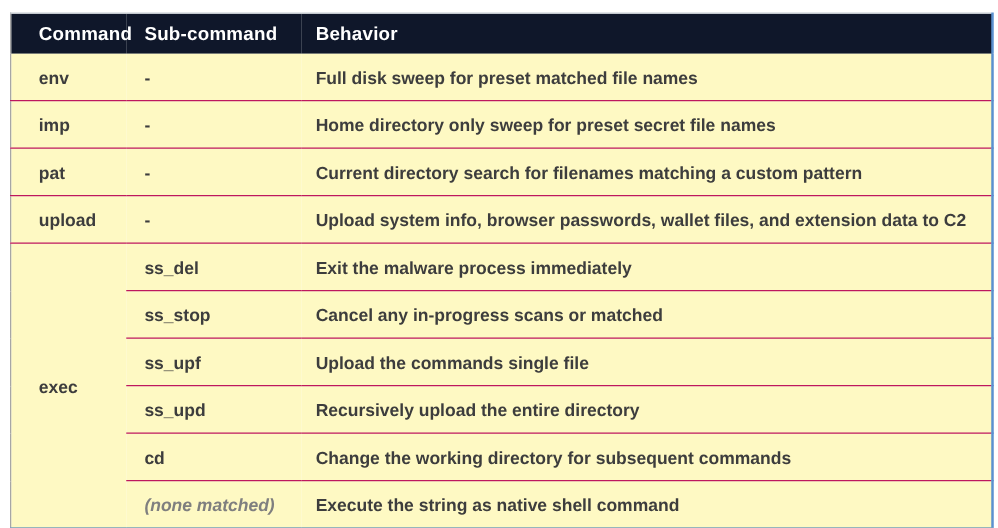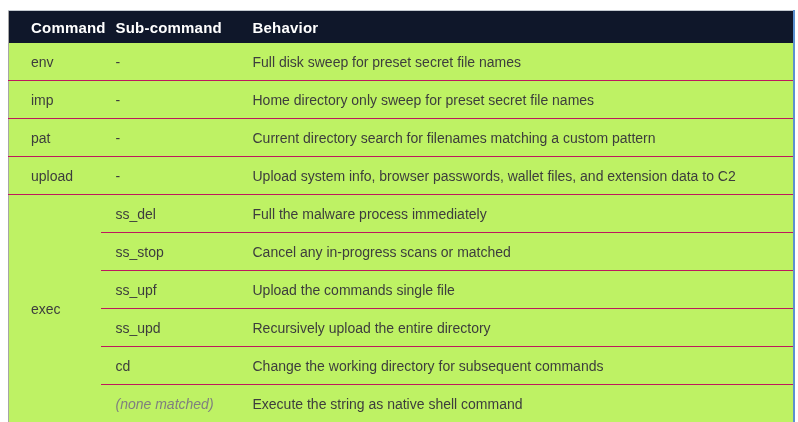--- a/index.html
+++ b/index.html
@@ -38,21 +38,22 @@
     padding: 0;
     vertical-align: middle;
     letter-spacing: 0.2px;
   }
   td {
     font-size: 14px;
     color: #3d3d3d;
     height: 37px;
     padding: 0;
     vertical-align: middle;
-    background: #bef264;
+    background: #fef9c3;
+    font-weight: bold;
   }
   .pad-command  { padding-left: 22px; }
   .pad-sub      { padding-left: 15px; margin-top: 28px; }
   .pad-behavior { padding-left: 12px; }
 
   tbody td { border-top: 1px solid #be185d; }
   tr.first-row td { border-top: none; }
 
   td.muted {
     font-style: italic;
@@ -76,41 +77,41 @@
       <tr>
         <th class="pad-command">Command</th>
         <th class="pad-sub">Sub-command</th>
         <th class="pad-behavior">Behavior</th>
       </tr>
     </thead>
     <tbody>
       <tr class="first-row">
         <td class="pad-command">env</td>
         <td class="pad-sub">-</td>
-        <td class="pad-behavior">Full disk sweep for preset secret file names</td>
+        <td class="pad-behavior">Full disk sweep for preset matched file names</td>
       </tr>
       <tr>
         <td class="pad-command">imp</td>
         <td class="pad-sub">-</td>
         <td class="pad-behavior">Home directory only sweep for preset secret file names</td>
       </tr>
       <tr>
         <td class="pad-command">pat</td>
         <td class="pad-sub">-</td>
         <td class="pad-behavior">Current directory search for filenames matching a custom pattern</td>
       </tr>
       <tr>
         <td class="pad-command">upload</td>
         <td class="pad-sub">-</td>
         <td class="pad-behavior">Upload system info, browser passwords, wallet files, and extension data to C2</td>
       </tr>
       <tr>
         <td class="pad-command exec-cell" rowspan="6">exec</td>
         <td class="pad-sub">ss_del</td>
-        <td class="pad-behavior">Full the malware process immediately</td>
+        <td class="pad-behavior">Exit the malware process immediately</td>
       </tr>
       <tr>
         <td class="pad-sub">ss_stop</td>
         <td class="pad-behavior">Cancel any in-progress scans or matched</td>
       </tr>
       <tr>
         <td class="pad-sub">ss_upf</td>
         <td class="pad-behavior">Upload the commands single file</td>
       </tr>
       <tr>

